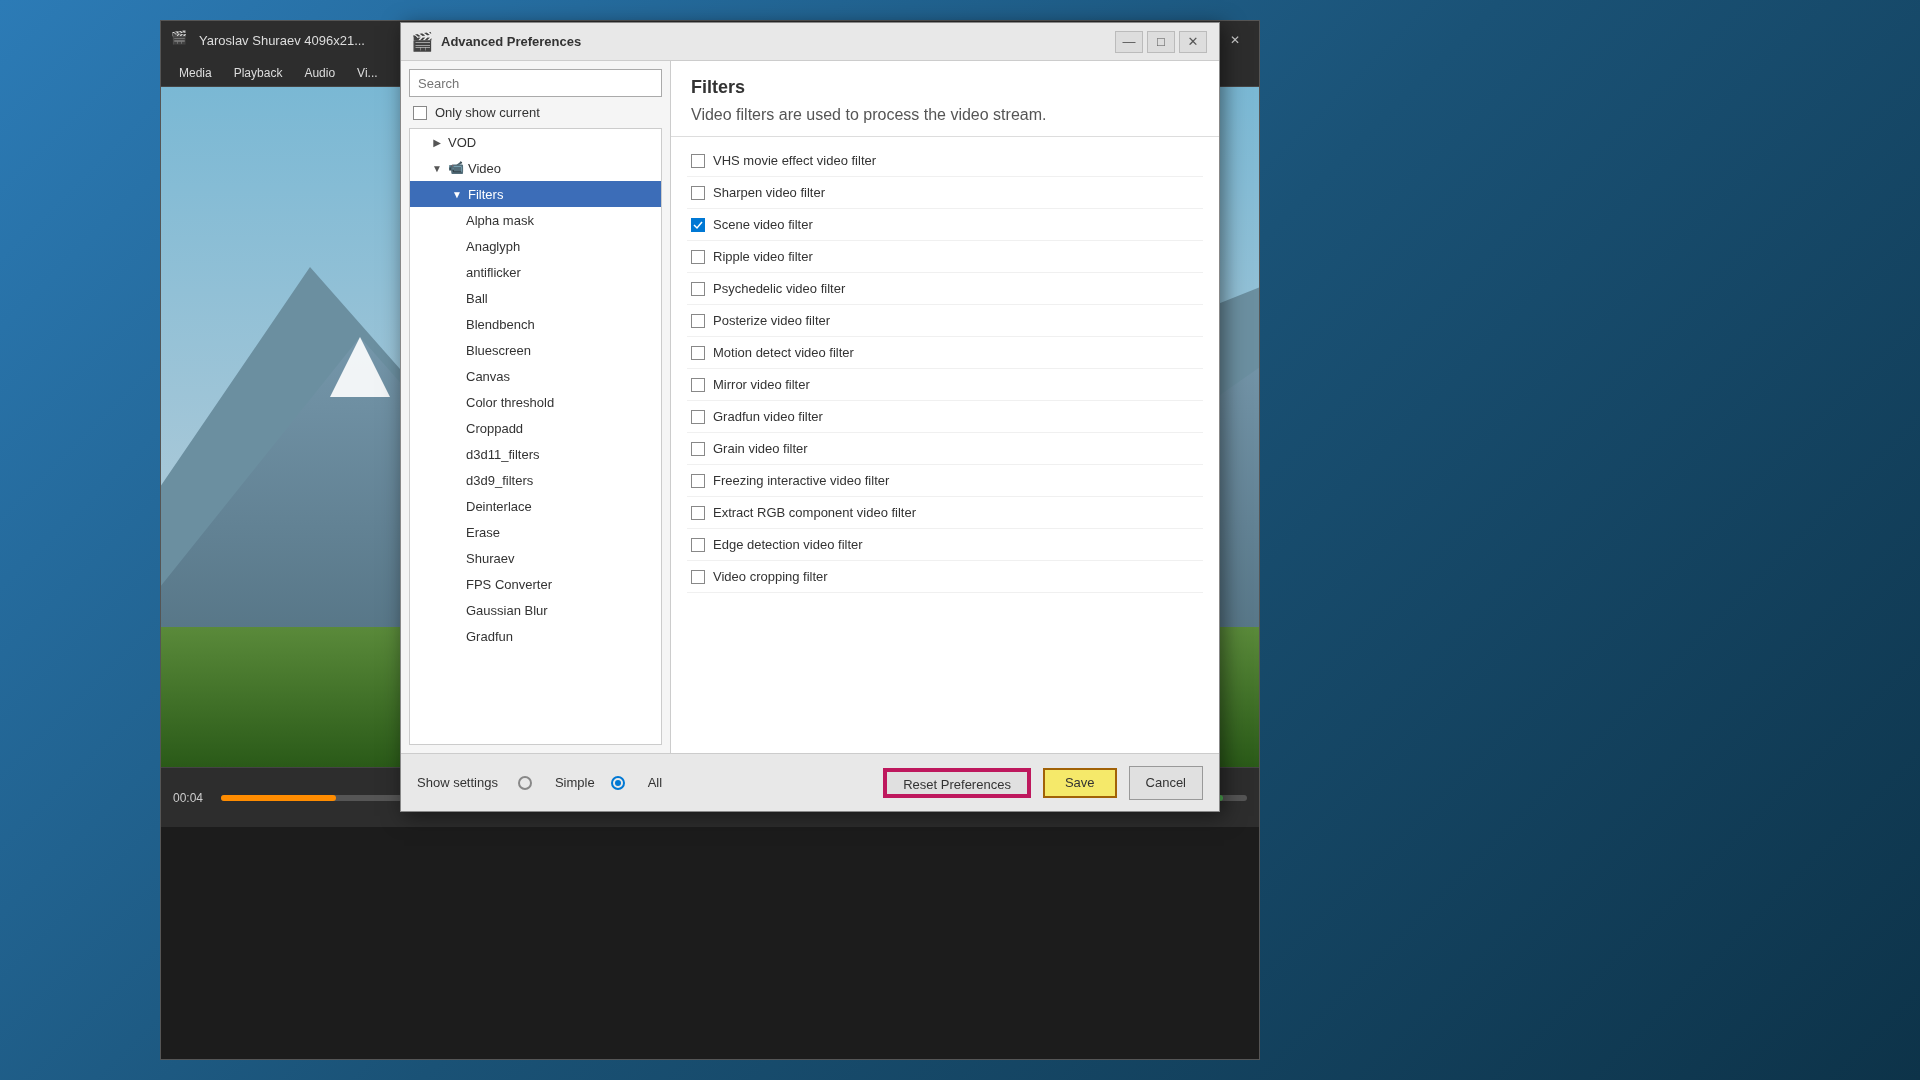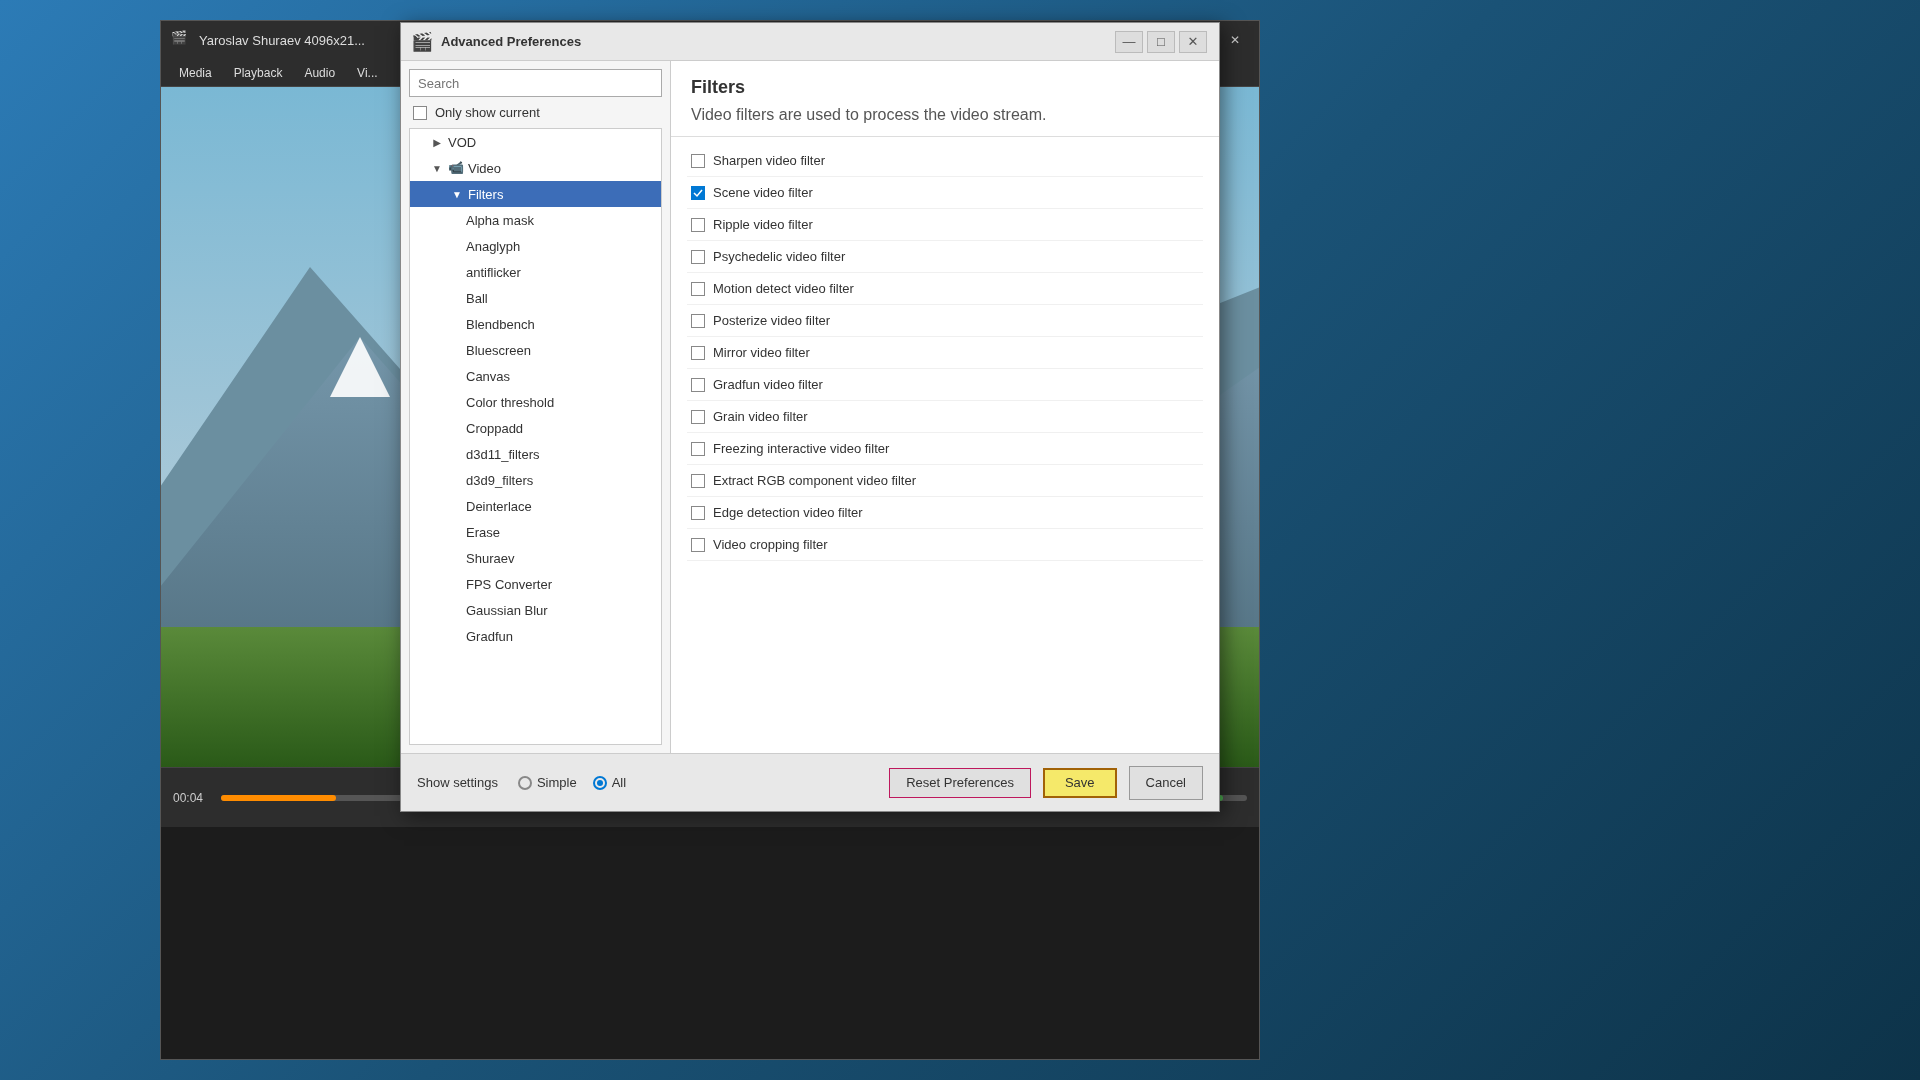--- a/index.html
+++ b/index.html
@@ -393,21 +393,21 @@
 
     .radio-group {
       display: flex;
       gap: 16px;
       align-items: center;
     }
 
     .radio-option {
       display: flex;
       align-items: center;
-      gap: 5px;
+      gap: 23px;
       font-size: 13px;
       color: #333;
       cursor: pointer;
     }
 
     .radio-circle {
       width: 14px;
       height: 14px;
       border-radius: 50%;
       border: 2px solid #888;
@@ -426,21 +426,21 @@
       height: 6px;
       border-radius: 50%;
       background: #0078d4;
     }
 
     .spacer { flex: 1; }
 
     .btn-reset {
       padding: 5px 16px;
       background: #e0e0e0;
-      border: 1px solid #be185d;
+      border: 4px solid #be185d;
       color: #333;
       font-size: 13px;
       cursor: pointer;
       height: 30px;
     }
 
     .btn-save {
       padding: 5px 20px;
       background: #f5e96a;
       border: 2px solid #a16207;
@@ -653,20 +653,24 @@
       </div>
     </div>
 
     <div class="right-panel">
       <div class="right-header">
         <div class="right-title">Filters</div>
         <div class="right-description">Video filters are used to process the video stream.</div>
       </div>
       <div class="right-content">
 
+        <div class="filter-row">
+          <div class="filter-checkbox"></div>
+          <span class="filter-label">VHS movie effect video filter</span>
+        </div>
 
         <div class="filter-row">
           <div class="filter-checkbox"></div>
           <span class="filter-label">Sharpen video filter</span>
         </div>
 
         <div class="filter-row">
           <div class="filter-checkbox checked">
             <svg width="10" height="10" viewBox="0 0 10 10">
               <polyline points="1,5 4,8 9,2" stroke="white" stroke-width="1.5" fill="none"></polyline>
@@ -680,26 +684,26 @@
           <span class="filter-label">Ripple video filter</span>
         </div>
 
         <div class="filter-row">
           <div class="filter-checkbox"></div>
           <span class="filter-label">Psychedelic video filter</span>
         </div>
 
         <div class="filter-row">
           <div class="filter-checkbox"></div>
+          <span class="filter-label">Posterize video filter</span>
+        </div>
+
+        <div class="filter-row">
+          <div class="filter-checkbox"></div>
           <span class="filter-label">Motion detect video filter</span>
-        </div>
-
-        <div class="filter-row">
-          <div class="filter-checkbox"></div>
-          <span class="filter-label">Posterize video filter</span>
         </div>
 
         <div class="filter-row">
           <div class="filter-checkbox"></div>
           <span class="filter-label">Mirror video filter</span>
         </div>
 
 
         <div class="filter-row">
           <div class="filter-checkbox"></div>

